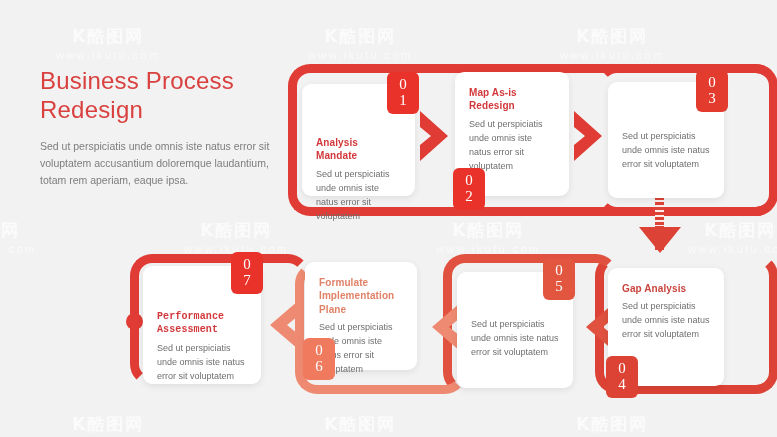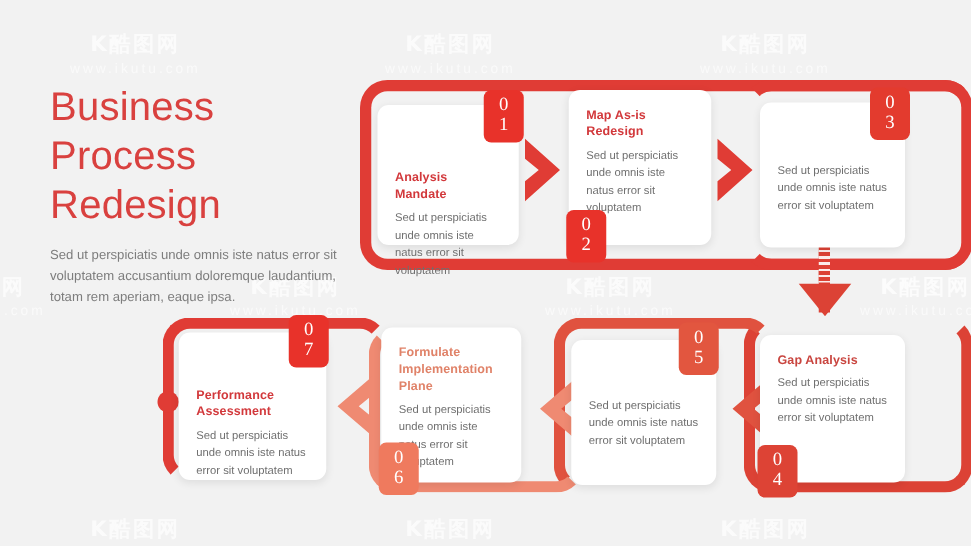--- a/index.html
+++ b/index.html
@@ -31,21 +31,21 @@
   .wm .wm-sub{
     font-size:11px;letter-spacing:2.4px;margin-top:5px;
     font-family:"Liberation Sans", sans-serif;
     white-space:nowrap;opacity:.85;
   }
 
   
   .headline{position:absolute;left:40px;top:66px;z-index:5;width:245px;}
   .headline h1{
     margin:0;
-    font-size:32px;line-height:1.22;font-weight:400;
+    font-size:24px;line-height:1.22;font-weight:400;
     color:#d9413f;
     letter-spacing:.2px;
   }
   .headline p{
     margin:13px 0 0 0;
     font-size:10.5px;line-height:1.62;
     color:#7d7d7d;
   }
 
   
@@ -136,21 +136,21 @@
     font-family:"Liberation Serif", serif;
   }
   .badge span{display:block;}
 
   
   #card1{left:302px;top:84px;width:113px;height:112px;}
   #card2{left:455px;top:72px;width:114px;height:124px;}
   #card3{left:608px;top:82px;width:116px;height:116px;}
   #card4{left:608px;top:268px;width:116px;height:118px;}
   #card5{left:457px;top:272px;width:116px;height:116px;}
-  #card6{left:305px;top:262px;width:112px;height:124px;}
+  #card6{left:305px;top:262px;width:112px;height:108px;}
   #card7{left:143px;top:266px;width:118px;height:118px;}
 </style>
 </head>
 <body>
 
 <div id="stage">
 
   <div class="wm-layer">
     <div class="wm" style="left:56px;top:6px;">
       <div class="wm-main">K酷图网</div>
@@ -302,17 +302,17 @@
       <span>6</span>
     </div>
   </div>
 
   <div class="card" id="card7">
     <div class="badge" style="right:-2px;top:-14px;background:#e8322a;">
       <span>0</span>
       <span>7</span>
     </div>
     <div style="height:30px;"></div>
-    <p class="c-title" style="color:#d2383b;">Performance Assessment</p>
+    <p class="c-title" style="color:#d2383b;font-family:Liberation Mono, monospace;">Performance Assessment</p>
     <p class="c-body">Sed ut perspiciatis unde omnis iste natus error sit voluptatem</p>
   </div>
 
 </div>
 
 </body></html>

